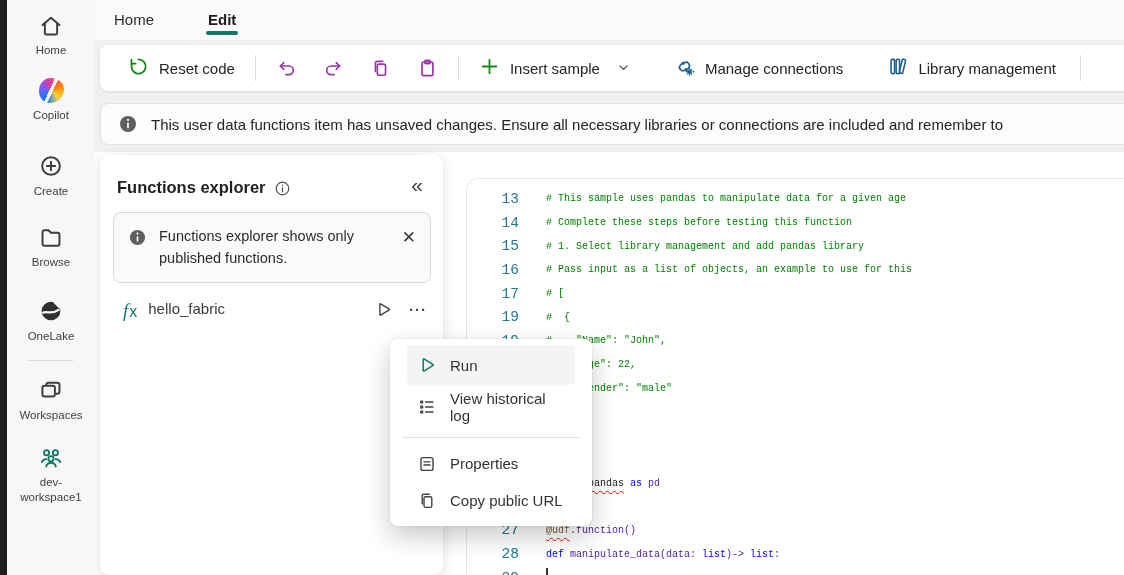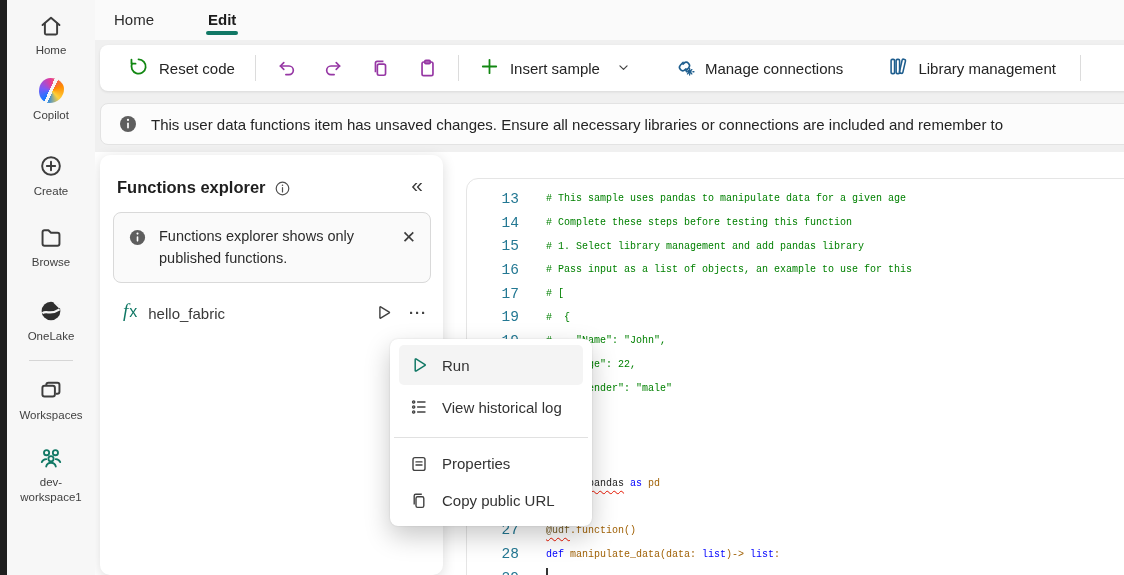--- a/index.html
+++ b/index.html
@@ -52,41 +52,41 @@
   .exp-head{display:flex;align-items:flex-end;padding:17px 16px 0 17px}
   .exp-title{font-size:16.5px;font-weight:bold;color:#1f1f1f}
   .exp-info{margin-left:8px;color:#4f4f4f;display:flex}
   .exp-info svg{width:17px;height:17px}
   .collapse{margin-left:auto;font-size:21px;color:#3d3d3d;cursor:pointer;line-height:1;padding:2px 4px}
   .note{margin:15px 12px 0 13px;background:#fafafa;border:1px solid #d9d9d9;border-radius:8px;
         display:flex;align-items:flex-start;padding:12px 10px 12px 14px;gap:12px}
   .note svg{flex:none;width:19px;height:19px;margin-top:3px}
   .note-text{font-size:14.5px;color:#2b2b2b;line-height:1.55;width:212px}
   .note-close{margin-left:auto;font-size:17px;color:#3d3d3d;cursor:pointer;padding:2px 4px}
-  .fnrow{margin-top:17px;display:flex;align-items:flex-end;padding:0 16px 0 23px;gap:11px}
+  .fnrow{margin-top:17px;display:flex;align-items:flex-start;padding:0 16px 0 23px;gap:11px}
   .fx{color:var(--accent-teal);font-size:16px;flex:none}
   .fx i{font-family:"Liberation Serif",serif;font-size:19px;font-style:italic;margin-right:1px}
   .fn-name{font-size:15px;color:#3a3a3a}
   .fn-actions{margin-left:auto;display:flex;align-items:center;gap:16px;color:#424242}
   .fn-actions svg{width:19px;height:19px;cursor:pointer}
   .dots{font-size:15px;letter-spacing:1px;cursor:pointer;color:#424242;font-weight:bold}
   
   .editor{position:absolute;left:466px;top:178px;width:670px;height:410px;background:#fff;border:1px solid #e5e5e5;
           border-radius:12px 0 0 0;overflow:hidden;padding-top:8px;z-index:1}
   .cl{display:flex;height:23.7px;align-items:center}
   .ln{width:52px;text-align:right;flex:none;color:var(--line-number-blue);
       font-family:Liberation Mono, monospace;font-size:14.5px}
   .ct{margin-left:27px;white-space:pre;font-family:"Liberation Mono","DejaVu Sans Mono",monospace;font-size:10px;color:#1b1b1b}
-  .tk-cm{color:var(--comment-green)} .tk-kw{color:var(--keyword-blue)} .tk-ty{color:var(--keyword-blue)} .tk-pl{color:#a16207}
+  .tk-cm{color:var(--comment-green)} .tk-kw{color:var(--keyword-blue)} .tk-ty{color:var(--keyword-blue)} .tk-pl{color:#4c1d95}
   .tk-err{color:#1b1b1b;text-decoration:underline wavy var(--error-red) 1px;text-underline-offset:3.5px}
   .tk-dec{color:var(--decorator-brown);text-decoration:underline wavy var(--error-red) 1px;text-underline-offset:3.5px}
   .cursor{display:inline-block;width:1.5px;height:19px;background:#333;vertical-align:middle}
   
   .menu{position:absolute;left:390px;top:339px;width:202px;background:#fff;border-radius:8px;
-        box-shadow:0 10px 26px rgba(0,0,0,.22),0 0 2px rgba(0,0,0,.12);padding:5px 4px 7px;z-index:10}
+        box-shadow:0 10px 26px rgba(0,0,0,.22),0 0 2px rgba(0,0,0,.12);padding:5px 12px 7px;z-index:10}
   .mi{display:flex;align-items:center;gap:13px;font-size:15px;color:#333;height:40px;margin:0 5px;padding:0 10px;border-radius:5px;cursor:pointer}
   .mi svg{width:20px;height:20px;flex:none;color:#424242}
   .mi.hl{background:#f4f4f4;height:40px;margin-top:1px}
   .mi.run svg{color:var(--accent-teal)}
   .mdiv{border-top:1px solid #e1e1e1;margin:8px 0 7px}
 </style>
 </head>
 <body>
 
 <div class="stage">

